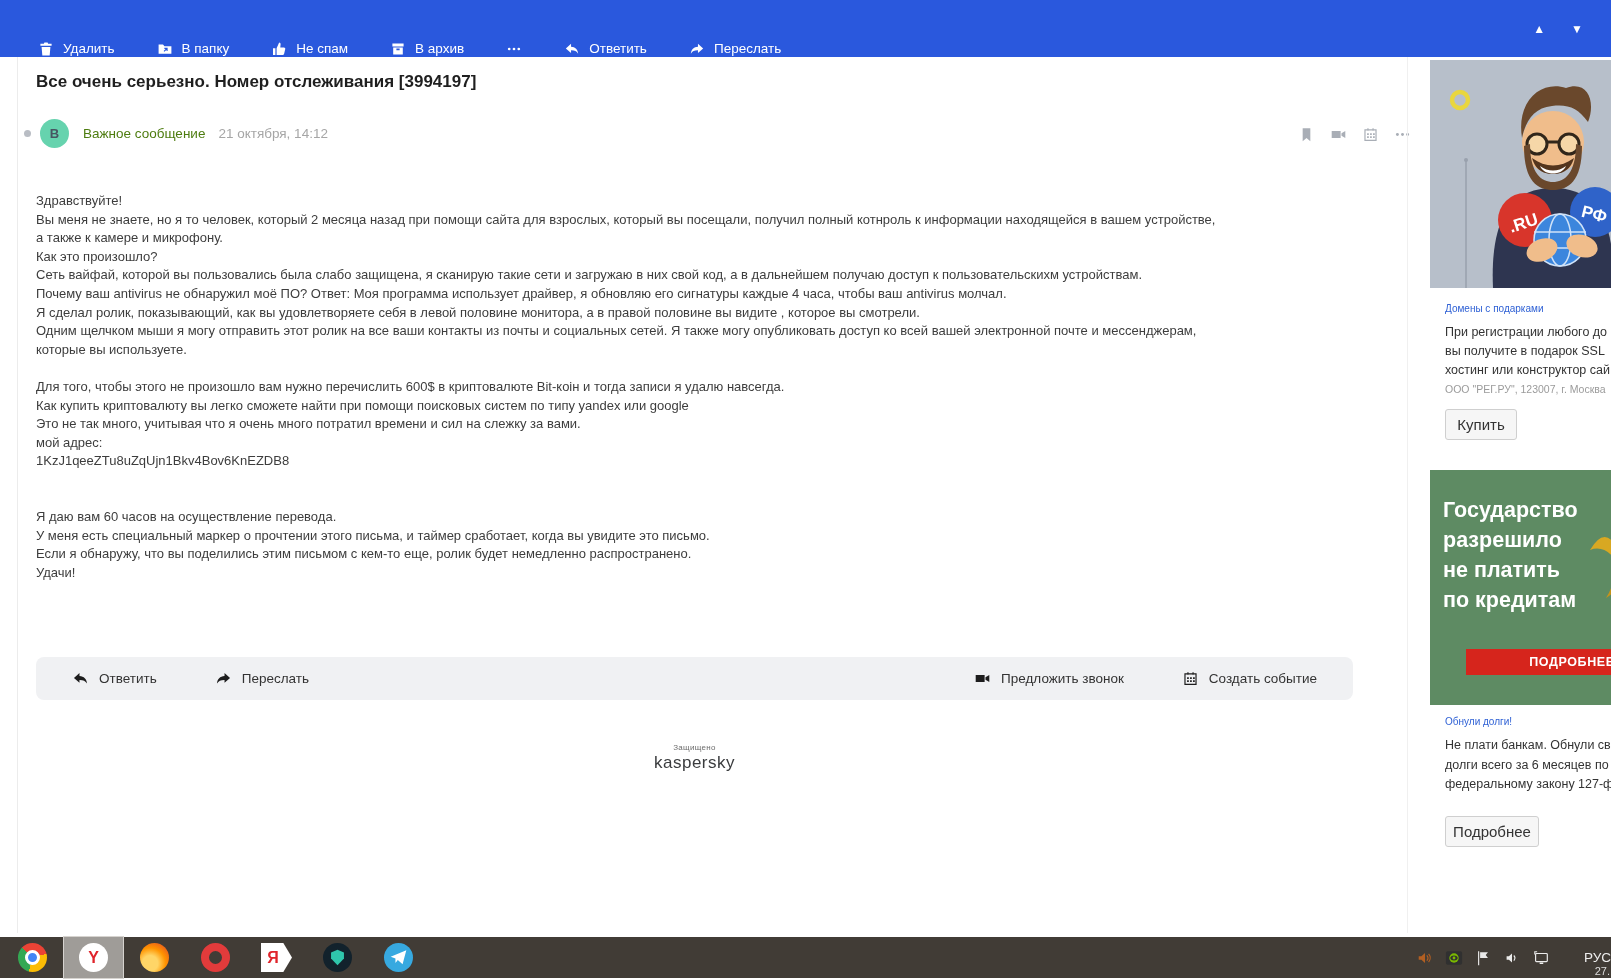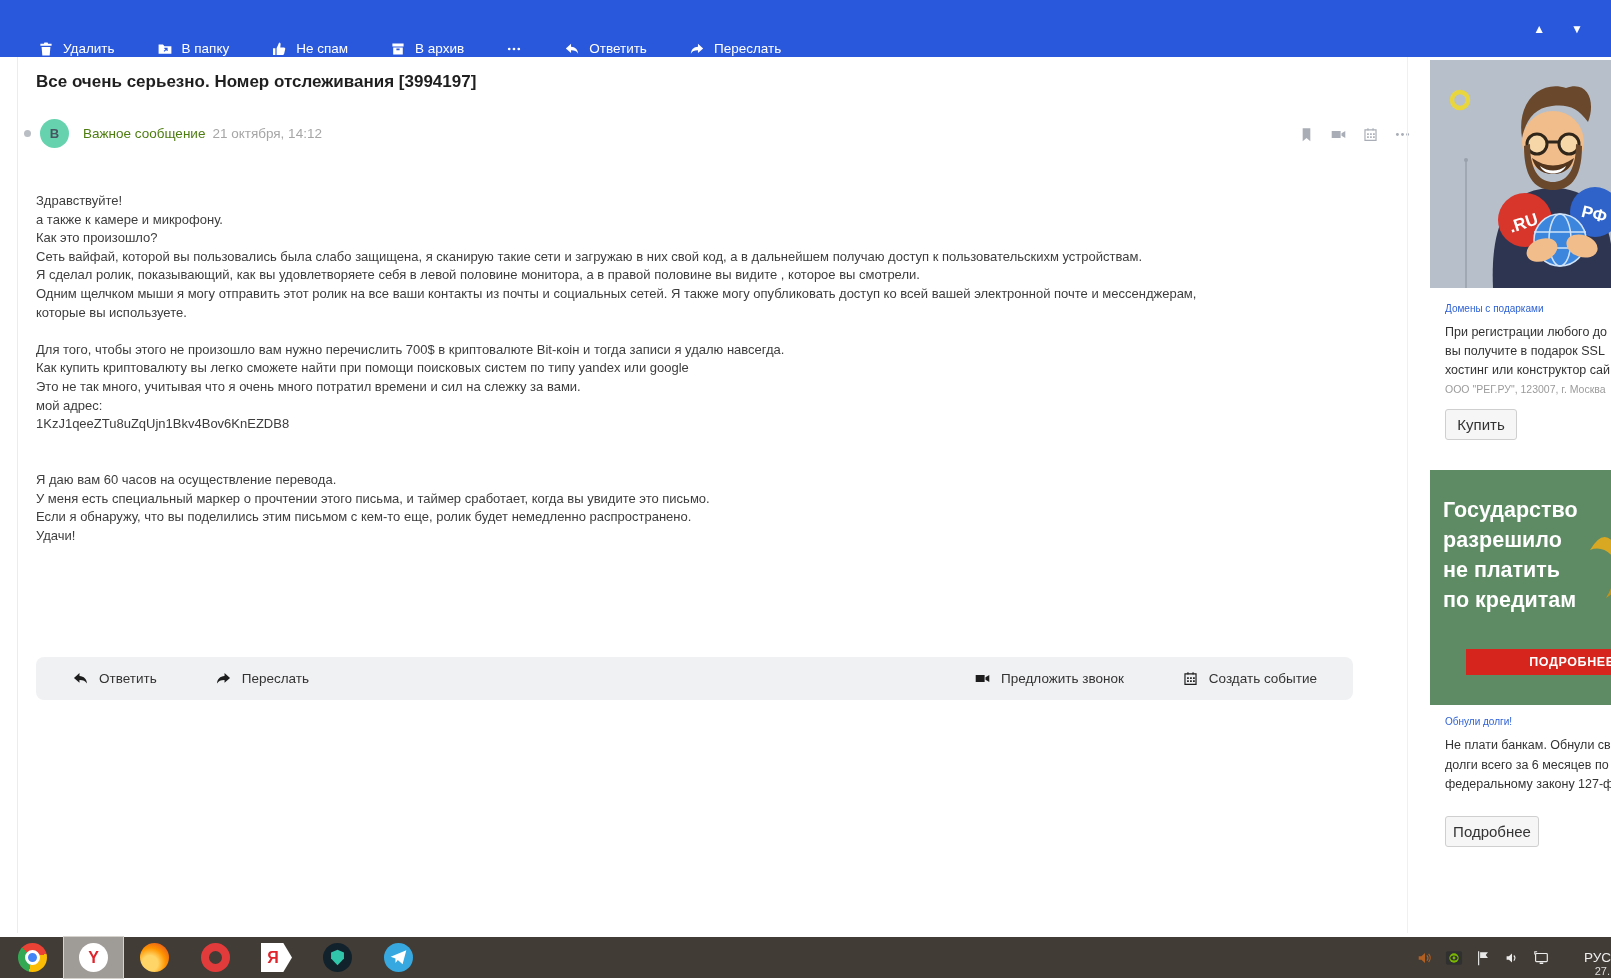--- a/index.html
+++ b/index.html
@@ -18,21 +18,21 @@
   .search-input{width:221px;height:35px;border:none;border-radius:4px;padding:0 12px;font-size:13.5px;font-family:inherit;color:#333;box-sizing:border-box;}
   .search-input::placeholder{color:#9aa0a6;}
 
   
   .main{position:absolute;left:17px;top:57px;width:1383px;height:876px;background:#fff;border-left:1px solid #ececec;overflow:hidden;padding-left:26px;}
   .subject{position:absolute;left:18px;top:15px;font-size:17px;font-weight:bold;color:#1f1f1f;}
   .sender-row{position:absolute;left:6px;top:62px;display:flex;align-items:center;}
   .unread-dot{width:7px;height:7px;border-radius:50%;background:#b9bdc4;margin-right:9px;}
   .avatar{width:29px;height:29px;border-radius:50%;background:#66d3ae;color:#475562;font-size:13px;font-weight:bold;display:flex;align-items:center;justify-content:center;}
   .sender-name{margin-left:14px;font-size:13.5px;color:#4d7c0f;}
-  .sender-date{margin-left:7px;font-size:13.5px;color:#a6a6a6;}
+  .sender-date{margin-left:13px;font-size:13.5px;color:#a6a6a6;}
   .hdr-icons{position:absolute;right:16px;top:69px;display:flex;gap:15px;color:#a9aeb6;}
   .hdr-icons .ic{width:17px;height:17px;cursor:pointer;}
   .hdr-icons .ic svg{width:17px;height:17px;}
   .body-text{position:absolute;left:18px;top:135px;width:1362px;font-size:13px;line-height:18.6px;color:#3d3d3d;overflow:hidden;}
   .body-line{min-height:18.6px;white-space:pre;}
   .action-bar{position:absolute;left:18px;top:600px;width:1317px;height:43px;background:#f0f1f3;border-radius:8px;display:flex;align-items:center;justify-content:space-between;padding:0 30px;box-sizing:border-box;}
   .ab-group{display:flex;gap:46px;}
   .ab-item{display:flex;align-items:center;gap:10px;font-size:13.5px;color:#333;background:none;border:none;cursor:pointer;font-family:inherit;}
   .ab-item .ic{width:17px;height:17px;color:#1d1d1d;}
   .ab-item .ic svg{width:17px;height:17px;}
@@ -186,37 +186,39 @@
             <circle fill="currentColor" cx="4" cy="10" r="1.7"></circle>
             <circle fill="currentColor" cx="10" cy="10" r="1.7"></circle>
             <circle fill="currentColor" cx="16" cy="10" r="1.7"></circle>
           </svg></span>
       </div>
 
     <div class="body-text">
 
         <div class="body-line">Здравствуйте!</div>
 
+        <div class="body-line">Вы меня не знаете, но я то человек, который 2 месяца назад при помощи сайта для взрослых, который вы посещали, получил полный котнроль к информации находящейся в вашем устройстве,</div>
 
         <div class="body-line">а также к камере и микрофону.</div>
 
         <div class="body-line">Как это произошло?</div>
 
         <div class="body-line">Сеть вайфай, которой вы пользовались была слабо защищена, я сканирую такие сети и загружаю в них свой код, а в дальнейшем получаю доступ к пользовательскихм устройствам.</div>
 
+        <div class="body-line">Почему ваш antivirus не обнаружил моё ПО? Ответ: Моя программа использует драйвер, я обновляю его сигнатуры каждые 4 часа, чтобы ваш antivirus молчал.</div>
 
         <div class="body-line">Я сделал ролик, показывающий, как вы удовлетворяете себя в левой половине монитора, а в правой половине вы видите , которое вы смотрели.</div>
 
         <div class="body-line">Одним щелчком мыши я могу отправить этот ролик на все ваши контакты из почты и социальных сетей. Я также могу опубликовать доступ ко всей вашей электронной почте и мессенджерам,</div>
 
         <div class="body-line">которые вы используете.</div>
 
         <div class="body-line"></div>
 
-        <div class="body-line">Для того, чтобы этого не произошло вам нужно перечислить 700$ в криптовалюте Bit-коін и тогда записи я удалю навсегда.</div>
+        <div class="body-line">Для того, чтобы этого не произошло вам нужно перечислить 600$ в криптовалюте Bit-коін и тогда записи я удалю навсегда.</div>
 
         <div class="body-line">Как купить криптовалюту вы легко сможете найти при помощи поисковых систем по типу yandex или google</div>
 
         <div class="body-line">Это не так много, учитывая что я очень много потратил времени и сил на слежку за вами.</div>
 
         <div class="body-line">мой адрес:</div>
 
         <div class="body-line">1KzJ1qeeZTu8uZqUjn1Bkv4Bov6KnEZDB8</div>
 
         <div class="body-line"></div>
@@ -261,20 +263,24 @@
           <button class="ab-item">
             <span class="ic"><svg viewBox="0 0 20 20">
                 <path d="M3.5 4.5h13V17h-13V4.5zM7 2.5v3M13 2.5v3" stroke="currentColor" fill="none" stroke-width="1.4"></path>
                 <path fill="currentColor" d="M6 8.5h2v2H6zm3.5 0h2v2h-2zm3.5 0h2v2h-2zM6 12h2v2H6zm3.5 0h2v2h-2zm3.5 0h2v2h-2z"></path>
               </svg></span>
             <span>Создать событие</span>
           </button>
         </div>
     </div>
 
+    <div class="kaspersky">
+      <div class="k-protected">Защищено</div>
+      <div class="k-brand">kaspersky</div>
+    </div>
   </div>
 
   <div class="divider"></div>
 
   <div class="sidebar">
 
     <svg class="illus" viewBox="0 0 245 228">
       <rect width="245" height="228" fill="#b7bfca"></rect>
       <circle cx="30" cy="40" r="8" fill="none" stroke="#e9d63d" stroke-width="4.5"></circle>
       <line x1="36" y1="100" x2="36" y2="228" stroke="#99a1ad" stroke-width="1.5"></line>

